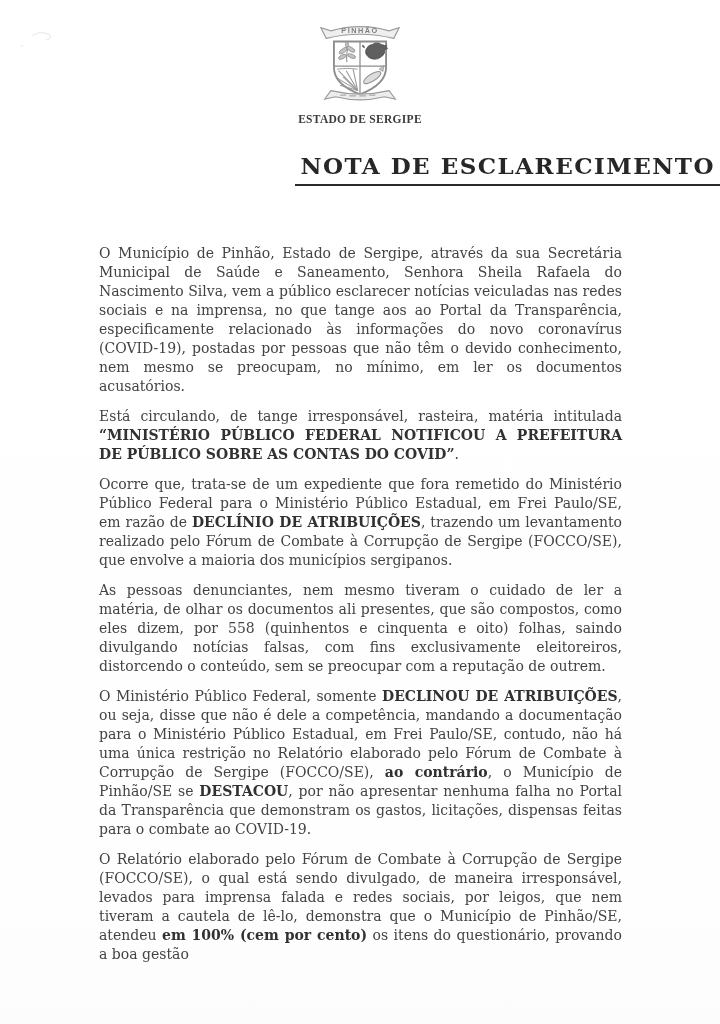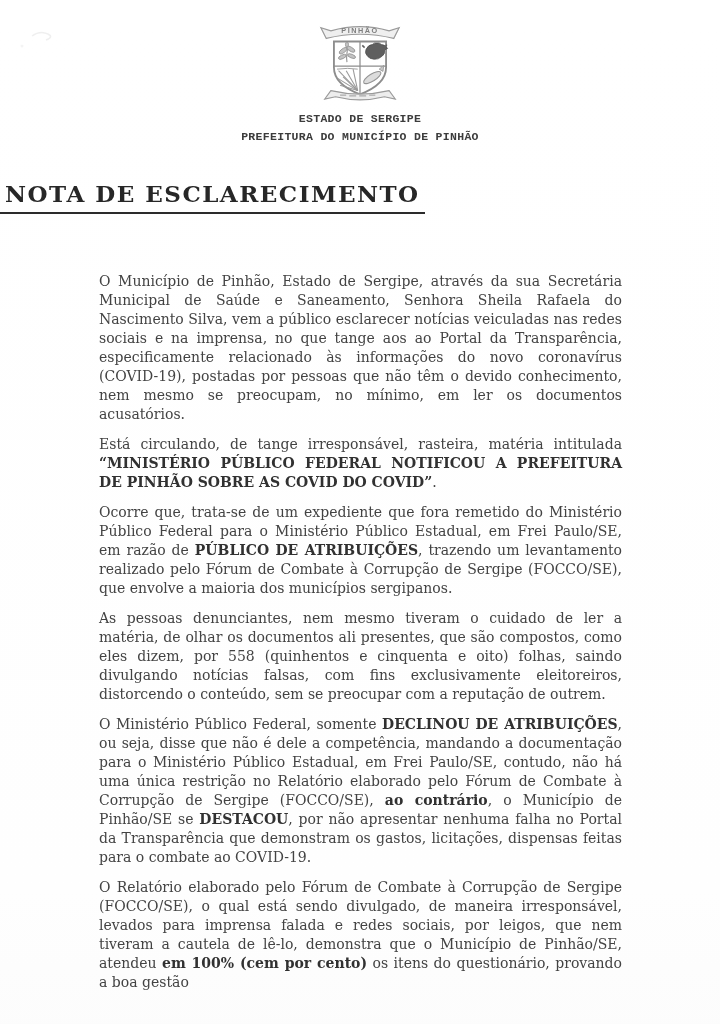--- a/index.html
+++ b/index.html
@@ -15,30 +15,30 @@
     position:relative;
     background:linear-gradient(180deg,#ffffff 0%,#fefefe 85%,#fcfcfc 100%);
   }
   
   .scan-mark{position:absolute;left:18px;top:2px;opacity:.55;}
   
   .crest{width:92px;margin:20px auto 4px;display:block;}
   
   .letterhead{
     text-align:center;
-    font-family:Liberation Mono, monospace;
+    font-family:Liberation Serif, serif;
     font-weight:bold;
     font-size:11.5px;
     line-height:18px;
     letter-spacing:.3px;
     color:#3c3c3c;
     margin-top:4px;
   }
   
-  .title-wrap{text-align:left;margin-top:34px;}
+  .title-wrap{text-align:right;margin-top:24px;}
   .doc-title{
     display:inline-block;
     font-family:"DejaVu Serif","Liberation Serif",serif;
     font-weight:bold;
     font-size:23px;
     letter-spacing:1.5px;
     color:#272727;
     border-bottom:2.5px solid #2b2b2b;
     padding:0 5px 5px 5px;
     margin:0;
@@ -109,29 +109,28 @@
     </g>
 
     <g>
       <path d="M22,92 L14,103 L28,100 Q60,108 92,100 L106,103 L98,92 Q60,101 22,92 Z" fill="#ededed" stroke="#9a9a9a" stroke-width="1.5"></path>
       <path d="M34,98 h8 M46,99 h9 M59,99 h9 M72,98 h8" stroke="#a9a9a9" stroke-width="1.6"></path>
     </g>
   </svg>
 
   <div class="letterhead">
     <div>ESTADO DE SERGIPE</div>
-    <div>PREFEITURA DO MUNICÍPIO DE PINHÃO</div>
   </div>
 
   <div class="title-wrap">
     <h1 class="doc-title">NOTA DE ESCLARECIMENTO</h1>
   </div>
 
   <div class="doc-body" id="paragraphs">
       <p><span>O Município de Pinhão, Estado de Sergipe, através da sua Secretária Municipal de Saúde e Saneamento, Senhora Sheila Rafaela do Nascimento Silva, vem a público esclarecer notícias veiculadas nas redes sociais e na imprensa, no que tange aos ao Portal da Transparência, especificamente relacionado às informações do novo coronavírus (COVID-19), postadas por pessoas que não têm o devido conhecimento, nem mesmo se preocupam, no mínimo, em ler os documentos acusatórios.</span></p>
-      <p><span>Está circulando, de tange irresponsável, rasteira, matéria intitulada </span><span class="bold">“MINISTÉRIO PÚBLICO FEDERAL NOTIFICOU A PREFEITURA DE PINHÃO SOBRE AS COVID DO COVID”</span><span>.</span></p>
-      <p><span>Ocorre que, trata-se de um expediente que fora remetido do Ministério Público Federal para o Ministério Público Estadual, em Frei Paulo/SE, em razão de </span><span class="bold">PÚBLICO DE ATRIBUIÇÕES</span><span>, trazendo um levantamento realizado pelo Fórum de Combate à Corrupção de Sergipe (FOCCO/SE), que envolve a maioria dos municípios sergipanos.</span></p>
+      <p><span>Está circulando, de tange irresponsável, rasteira, matéria intitulada </span><span class="bold">“MINISTÉRIO PÚBLICO FEDERAL NOTIFICOU A PREFEITURA DE PÚBLICO SOBRE AS CONTAS DO COVID”</span><span>.</span></p>
+      <p><span>Ocorre que, trata-se de um expediente que fora remetido do Ministério Público Federal para o Ministério Público Estadual, em Frei Paulo/SE, em razão de </span><span class="bold">DECLÍNIO DE ATRIBUIÇÕES</span><span>, trazendo um levantamento realizado pelo Fórum de Combate à Corrupção de Sergipe (FOCCO/SE), que envolve a maioria dos municípios sergipanos.</span></p>
       <p><span>As pessoas denunciantes, nem mesmo tiveram o cuidado de ler a matéria, de olhar os documentos ali presentes, que são compostos, como eles dizem, por 558 (quinhentos e cinquenta e oito) folhas, saindo divulgando notícias falsas, com fins exclusivamente eleitoreiros, distorcendo o conteúdo, sem se preocupar com a reputação de outrem.</span></p>
       <p><span>O Ministério Público Federal, somente </span><span class="bold">DECLINOU DE ATRIBUIÇÕES</span><span>, ou seja, disse que não é dele a competência, mandando a documentação para o Ministério Público Estadual, em Frei Paulo/SE, contudo, não há uma única restrição no Relatório elaborado pelo Fórum de Combate à Corrupção de Sergipe (FOCCO/SE), </span><span class="bold">ao contrário</span><span>, o Município de Pinhão/SE se </span><span class="bold uline">DESTACOU</span><span>, por não apresentar nenhuma falha no Portal da Transparência que demonstram os gastos, licitações, dispensas feitas para o combate ao COVID-19.</span></p>
       <p><span>O Relatório elaborado pelo Fórum de Combate à Corrupção de Sergipe (FOCCO/SE), o qual está sendo divulgado, de maneira irresponsável, levados para imprensa falada e redes sociais, por leigos, que nem tiveram a cautela de lê-lo, demonstra que o Município de Pinhão/SE, atendeu </span><span class="bold">em 100% (cem por cento)</span><span> os itens do questionário, provando a boa gestão</span></p>
     </div>
 
 </div>
 
 </body></html>

